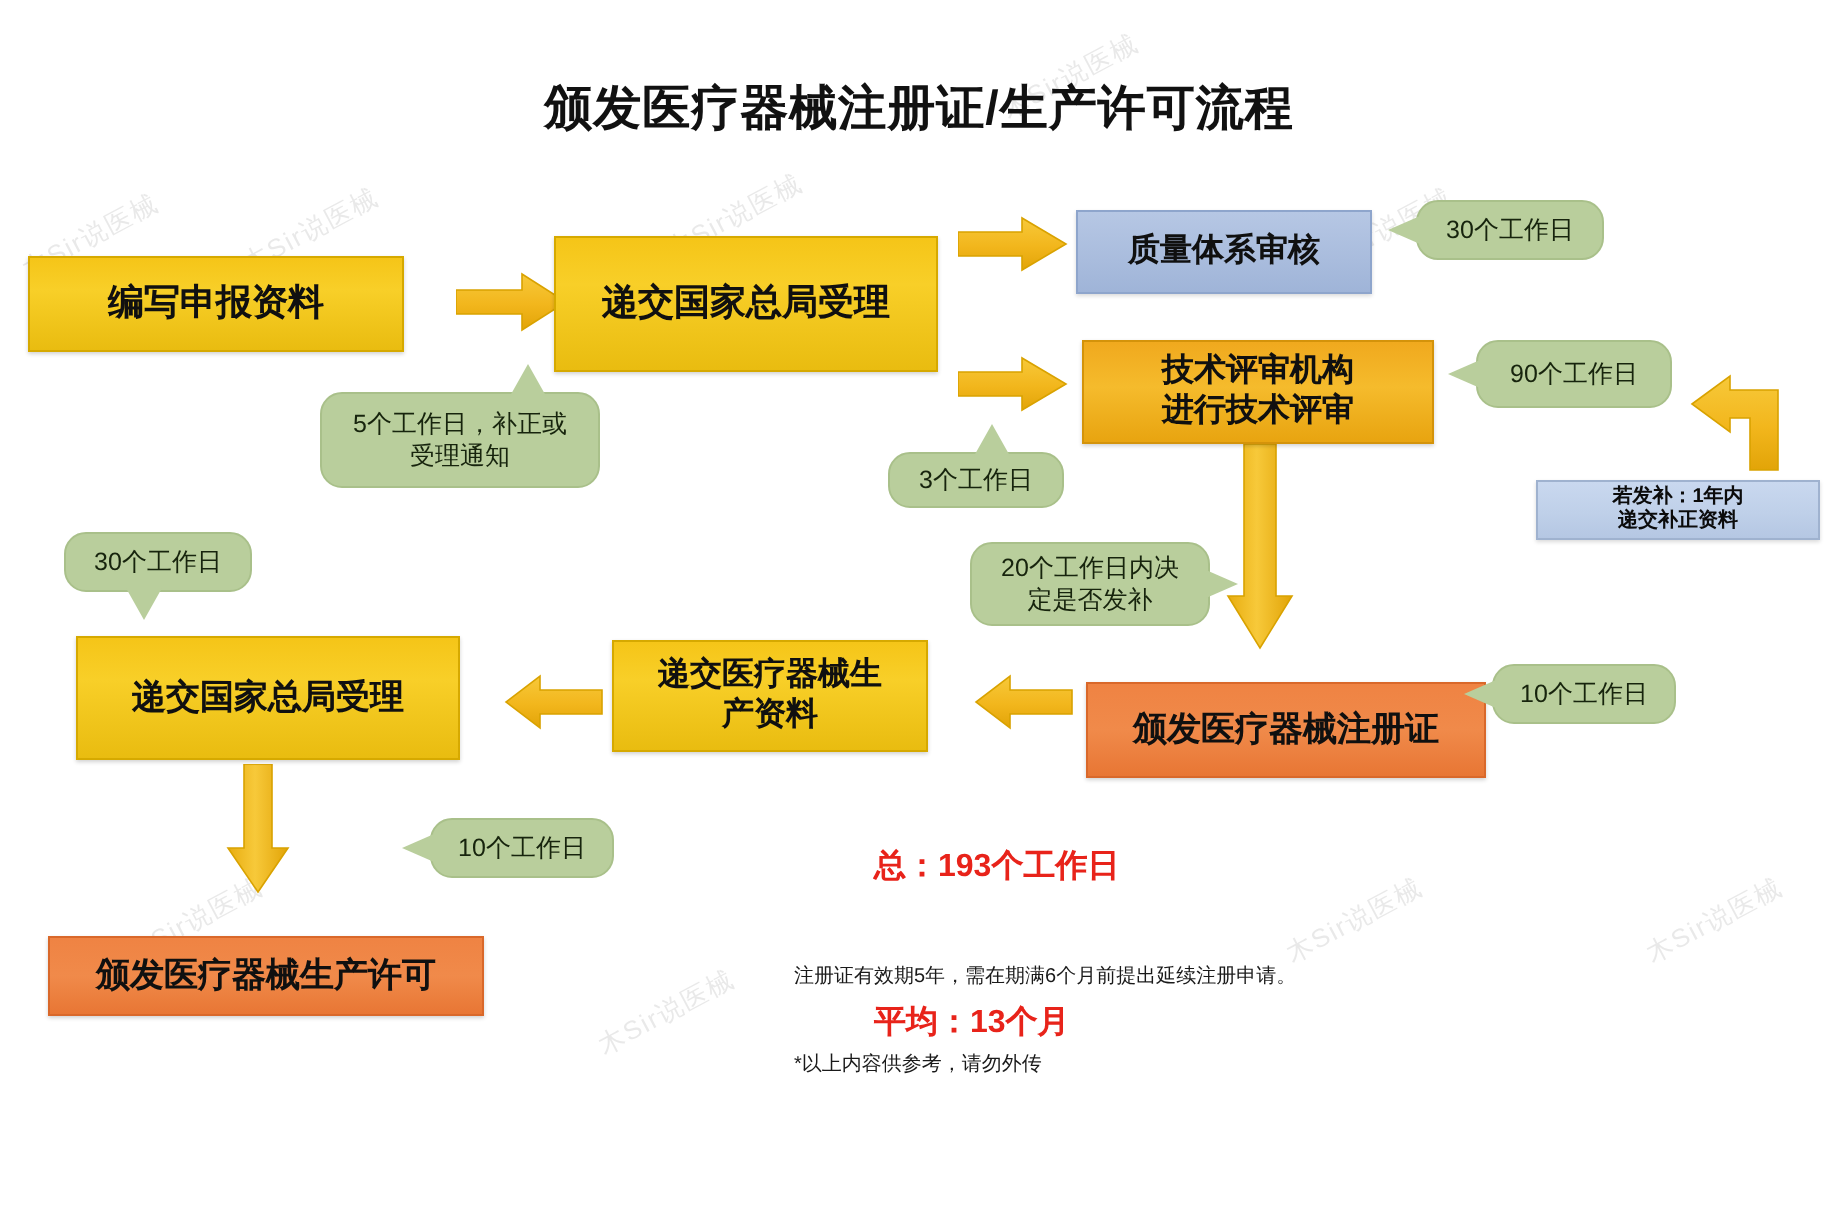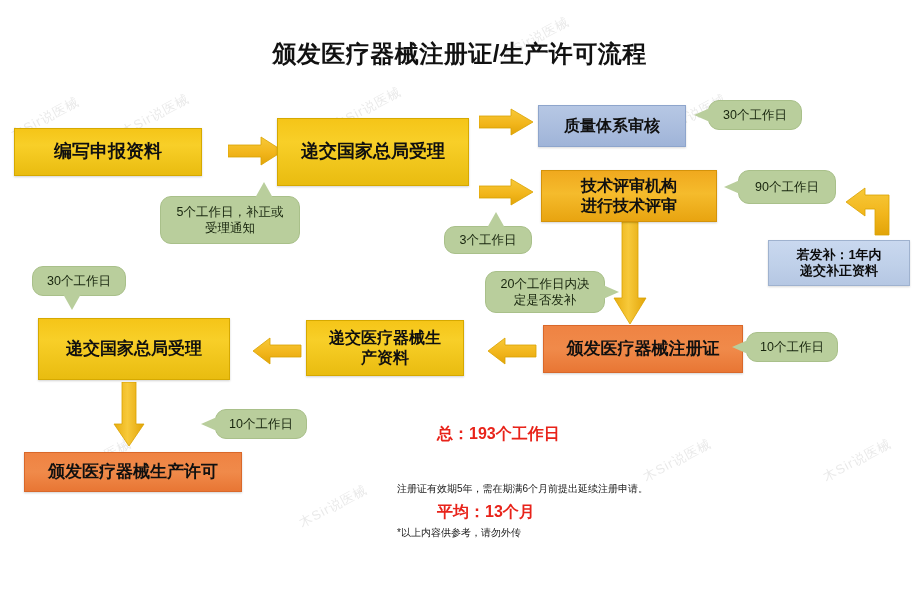--- a/index.html
+++ b/index.html
@@ -57,20 +57,21 @@
   }
   .box-blue {
     background: linear-gradient(180deg, #b6c7e4 0%, #a9bcdd 60%, #9fb4d8 100%);
     border: 1px solid #8ea5cc;
     box-shadow: 0 1px 2px rgba(0,0,0,0.15);
   }
   .box-orange {
     background: linear-gradient(180deg, #ef8343 0%, #f08a4a 50%, #e87634 100%);
     border: 1px solid #d9682a;
     box-shadow: 0 1px 2px rgba(0,0,0,0.18);
+    margin-top: 16px;
   }
   .box-lightblue {
     background: linear-gradient(180deg, #c9d8ef 0%, #bfd0e9 55%, #b5c7e3 100%);
     border: 1px solid #9fb2cf;
     color: #0b0b0b;
     box-shadow: 0 1px 2px rgba(0,0,0,0.15);
   }
 
   
   .callout {
@@ -263,21 +264,21 @@
 
   <div class="box box-yellow" style="left:14px; top:128px; width:188px; height:48px; font-size:18px;">编写申报资料</div>
 
   <div class="box box-yellow" style="left:277px; top:118px; width:192px; height:68px; font-size:18px;">递交国家总局受理</div>
 
   <div class="box box-blue" style="left:538px; top:105px; width:148px; height:42px; font-size:16px;">质量体系审核</div>
 
   <div class="box box-orange-amber" style="left:541px; top:170px; width:176px; height:52px; font-size:16px; white-space:pre-line;">技术评审机构
 进行技术评审</div>
 
-  <div class="box box-lightblue" style="left:768px; top:240px; width:142px; height:46px; font-size:13px; white-space:pre-line;">若发补：1年内
+  <div class="box box-lightblue" style="left:768px; top:240px; width:142px; height:30px; font-size:10px; white-space:pre-line;">若发补：1年内
 递交补正资料</div>
 
   <div class="box box-orange" style="left:543px; top:325px; width:200px; height:48px; font-size:17px;">颁发医疗器械注册证</div>
 
   <div class="box box-yellow" style="left:306px; top:320px; width:158px; height:56px; font-size:16px; white-space:pre-line;">递交医疗器械生
 产资料</div>
 
   <div class="box box-yellow" style="left:38px; top:318px; width:192px; height:62px; font-size:17px;">递交国家总局受理</div>
 
   <div class="box box-orange" style="left:24px; top:452px; width:218px; height:40px; font-size:17px;">颁发医疗器械生产许可</div>

